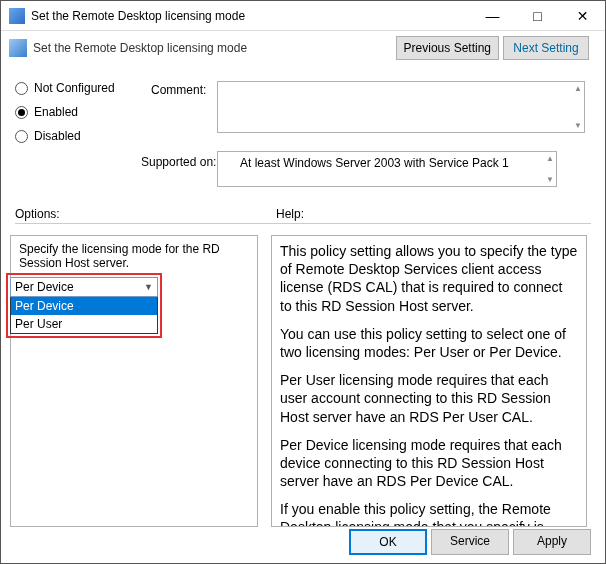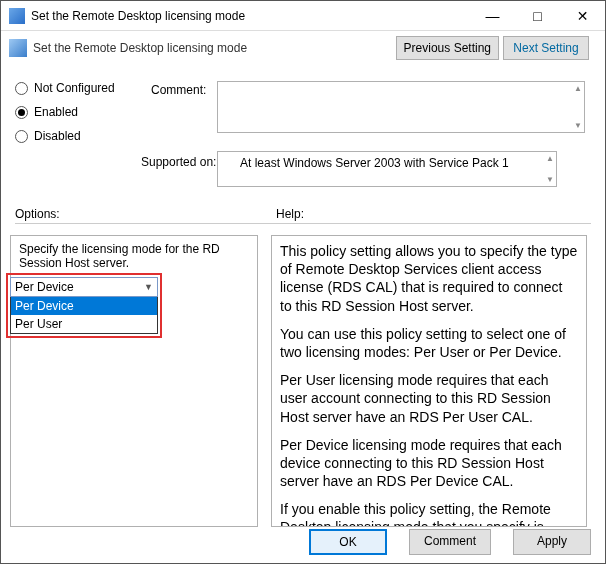--- a/index.html
+++ b/index.html
@@ -85,21 +85,21 @@
     height:20px;border:1px solid #7a99c8;background:#fff;
     display:flex;align-items:center;padding:0 4px;position:relative;font-size:12px;
   }
   .combo .caret{position:absolute;right:4px;font-size:9px;color:#555;}
   .dropdown {
     border:1px solid #333;border-top:none;background:#fff;
   }
   .dropdown .opt{padding:2px 4px;font-size:12px;}
   .dropdown .opt.sel{background:#0078d7;color:#fff;}
   .footer {
-    position:absolute; bottom:8px; right:14px; display:flex; gap:22px;
+    position:absolute; bottom:8px; right:14px; display:flex; gap:4px;
   }
   .btn2 {
     min-width:78px;padding:4px 14px;border:1px solid #adadad;background:#e1e1e1;font-size:12px;text-align:center;
   }
   .btn2.primary{border:2px solid #0078d7;background:#e5f1fb;}
 </style>
 </head>
 <body>
 
 <div class="titlebar">
@@ -172,15 +172,15 @@
   <p>This policy setting allows you to specify the type of Remote Desktop Services client access license (RDS CAL) that is required to connect to this RD Session Host server.</p>
   <p>You can use this policy setting to select one of two licensing modes: Per User or Per Device.</p>
   <p>Per User licensing mode requires that each user account connecting to this RD Session Host server have an RDS Per User CAL.</p>
   <p>Per Device licensing mode requires that each device connecting to this RD Session Host server have an RDS Per Device CAL.</p>
   <p>If you enable this policy setting, the Remote Desktop licensing mode that you specify is honored by the Remote Desktop license server.</p>
   <p>If you disable or do not configure this policy setting, the licensing mode is not specified at the Group Policy level.</p>
 </div>
 
 <div class="footer">
   <div class="btn2 primary">OK</div>
-  <div class="btn2">Comment</div>
+  <div class="btn2">Service</div>
   <div class="btn2">Apply</div>
 </div>
 
 </body></html>

